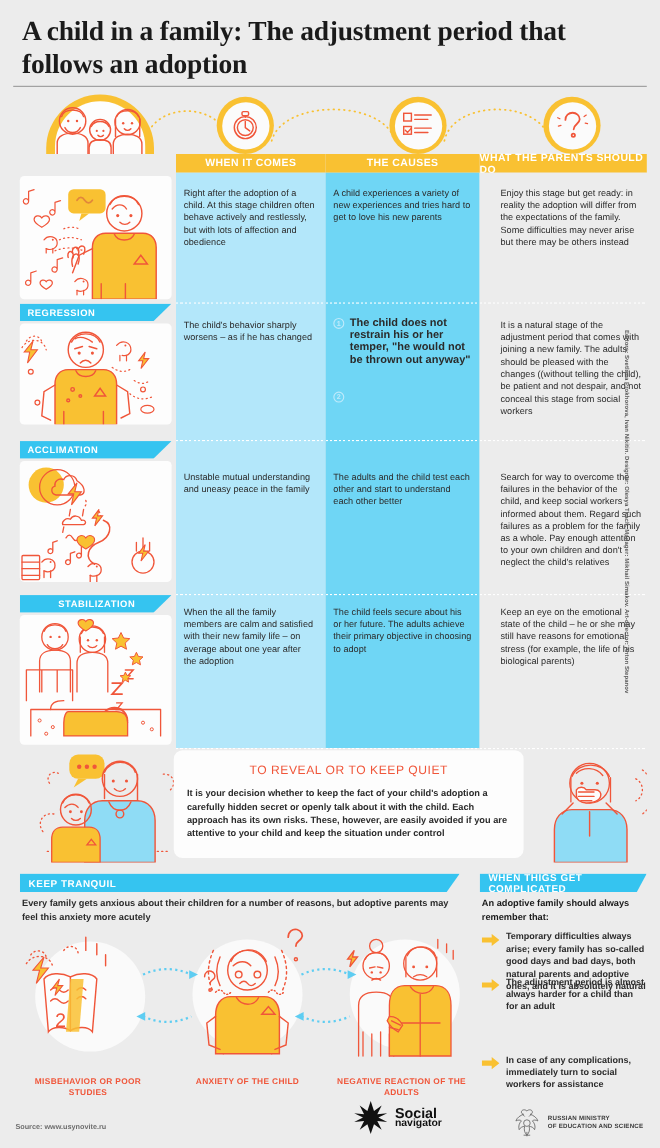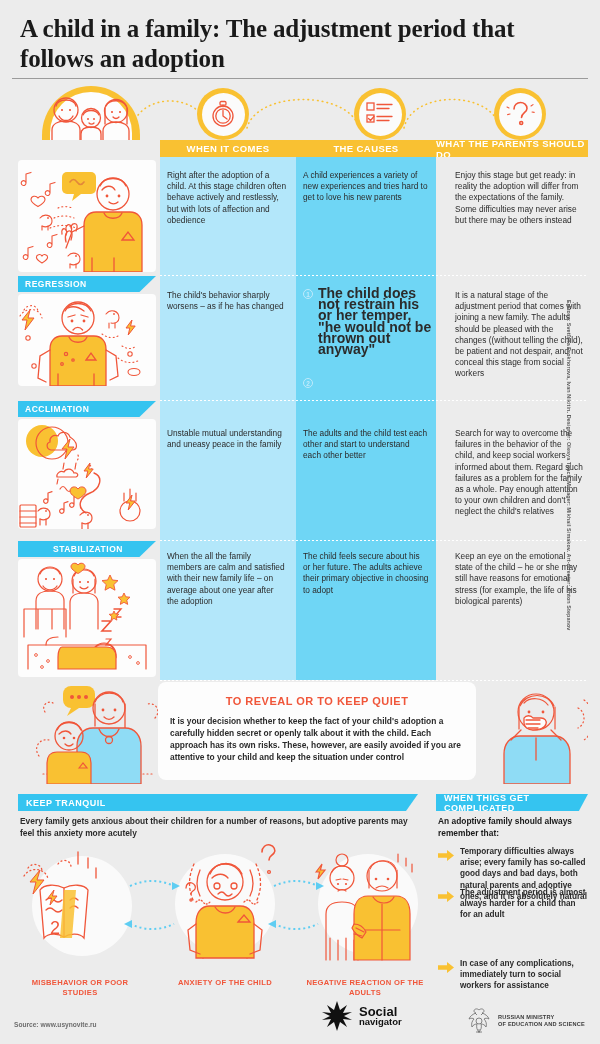--- a/index.html
+++ b/index.html
@@ -87,21 +87,21 @@
   .cell-c { left: 455px; width: 128px; }
 
   .numlist { position: absolute; left: 303px; width: 132px; }
   .numrow { display: flex; gap: 5px; margin-bottom: 13px; }
   .numcirc {
     flex: 0 0 10px; width: 10px; height: 10px; border-radius: 50%;
     border: 1px solid #bfeafb; color: #bfeafb;
     font-size: 6.5px; line-height: 9px; text-align: center; font-weight: 700;
     margin-top: 1px;
   }
-  .numtxt { font-size: 14px; line-height: 11.2px; color: #2b2b2b; font-weight: 600; }
+  .numtxt { font-size: 10px; line-height: 11.2px; color: #2b2b2b; font-weight: 600; }
 
   
   .rowsep {
     position: absolute; left: 160px; width: 428px; height: 1px;
     background-image: repeating-linear-gradient(to right,#ffffff 0 2px,transparent 2px 4px);
   }
 
   
   .illus {
     position: absolute; left: 18px; width: 138px;
@@ -110,21 +110,21 @@
   .illus svg { display: block; }
 
   
   .reveal-wrap { position: absolute; left: 10px; top: 678px; width: 580px; height: 108px; }
   .reveal-card {
     position: absolute; left: 148px; top: 4px; width: 318px; height: 98px;
     background: #fdfdfd; border-radius: 8px;
   }
   .reveal-title {
     margin-top: 13px; text-align: center;
-    color: #f0563a; font-size: 11px; font-weight: 700; letter-spacing: 0.5px;
+    color: #f0563a; font-size: 11px; font-weight: 400; letter-spacing: 0.5px;
   }
   .reveal-body {
     margin: 8px 12px 0 12px; font-size: 8.4px; line-height: 12px;
     color: #2b2b2b; font-weight: 600;
   }
 
   
   .sec-head {
     position: absolute; height: 17px; background: #35c4f0; color: #fff;
     font-size: 9px; font-weight: 700; letter-spacing: 0.5px; text-transform: uppercase;

